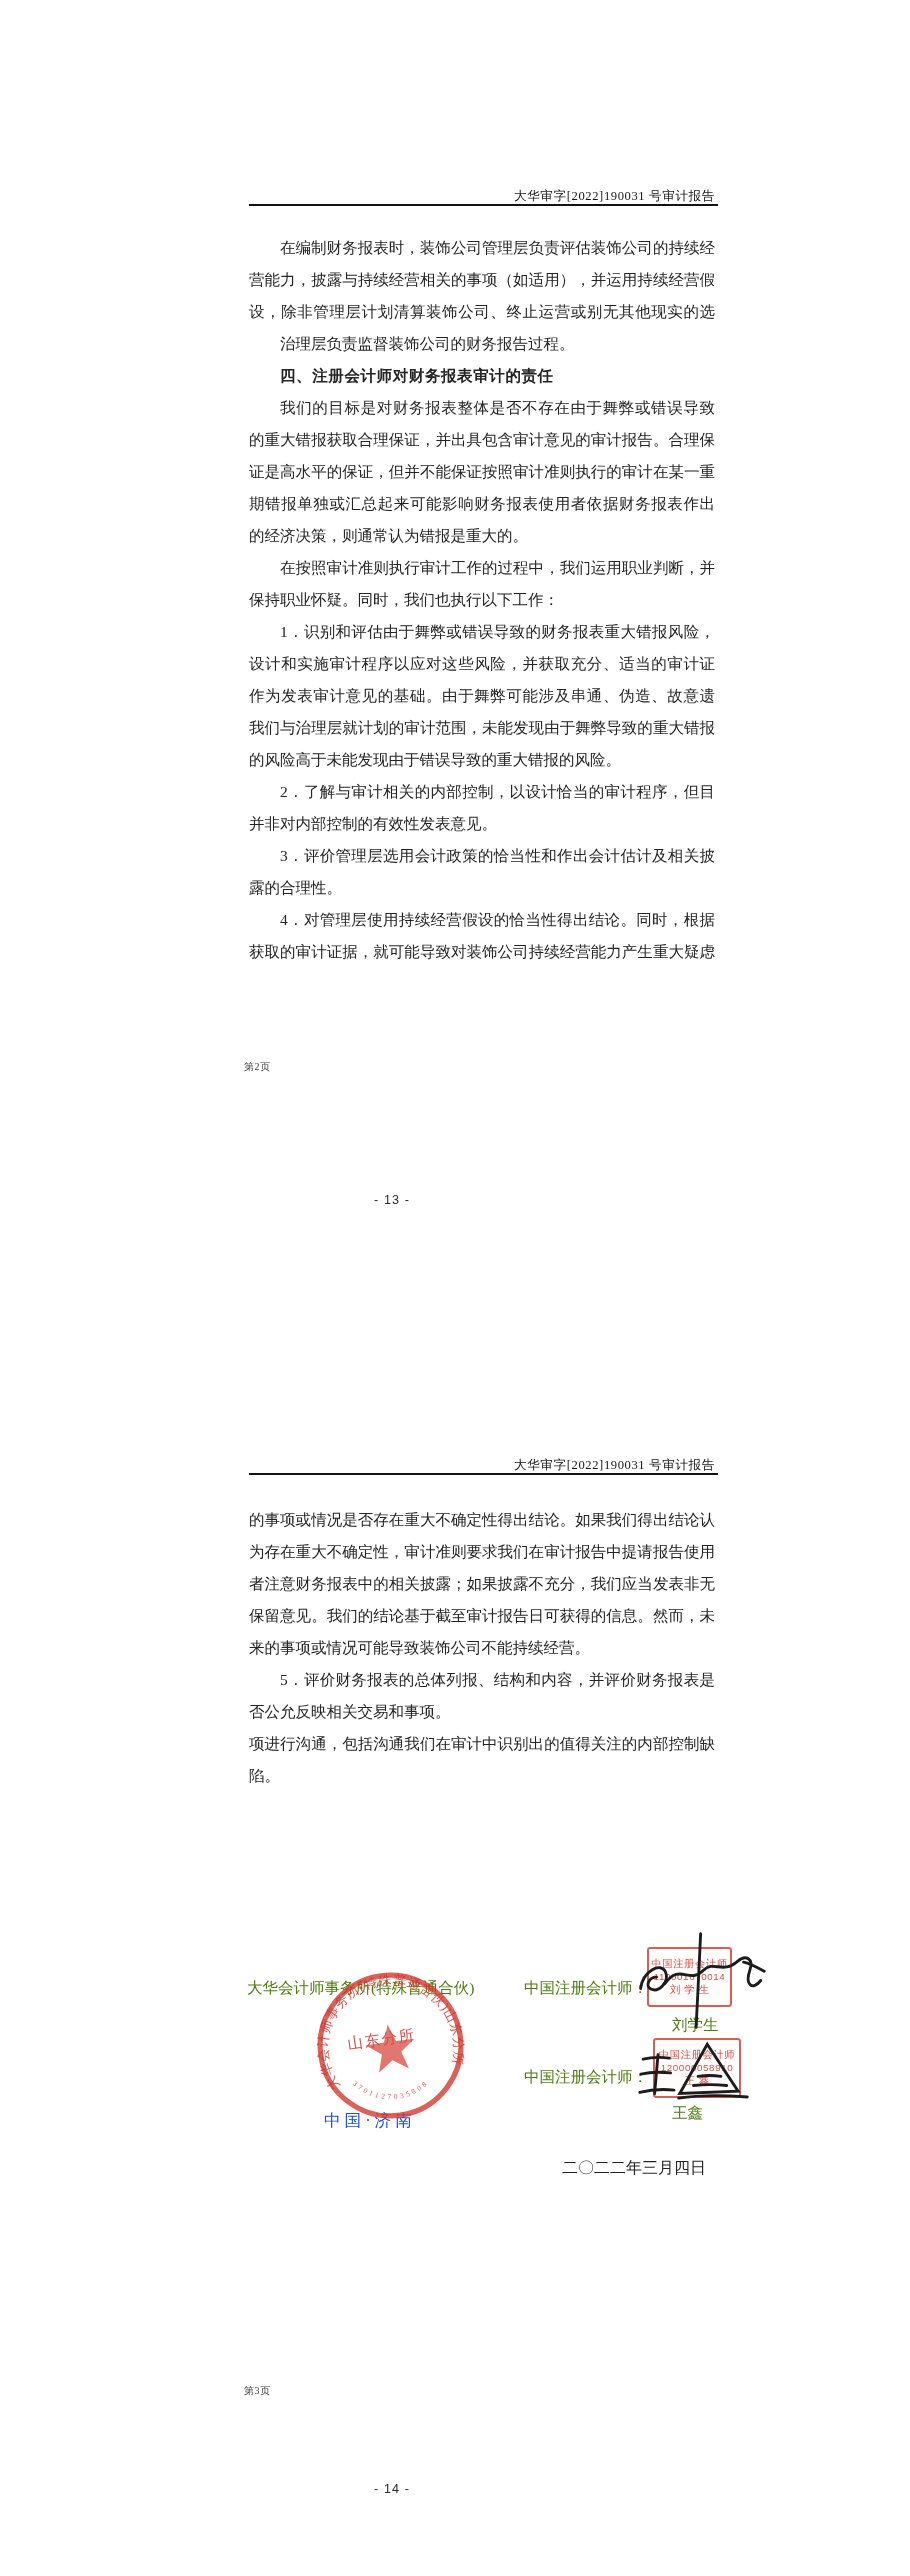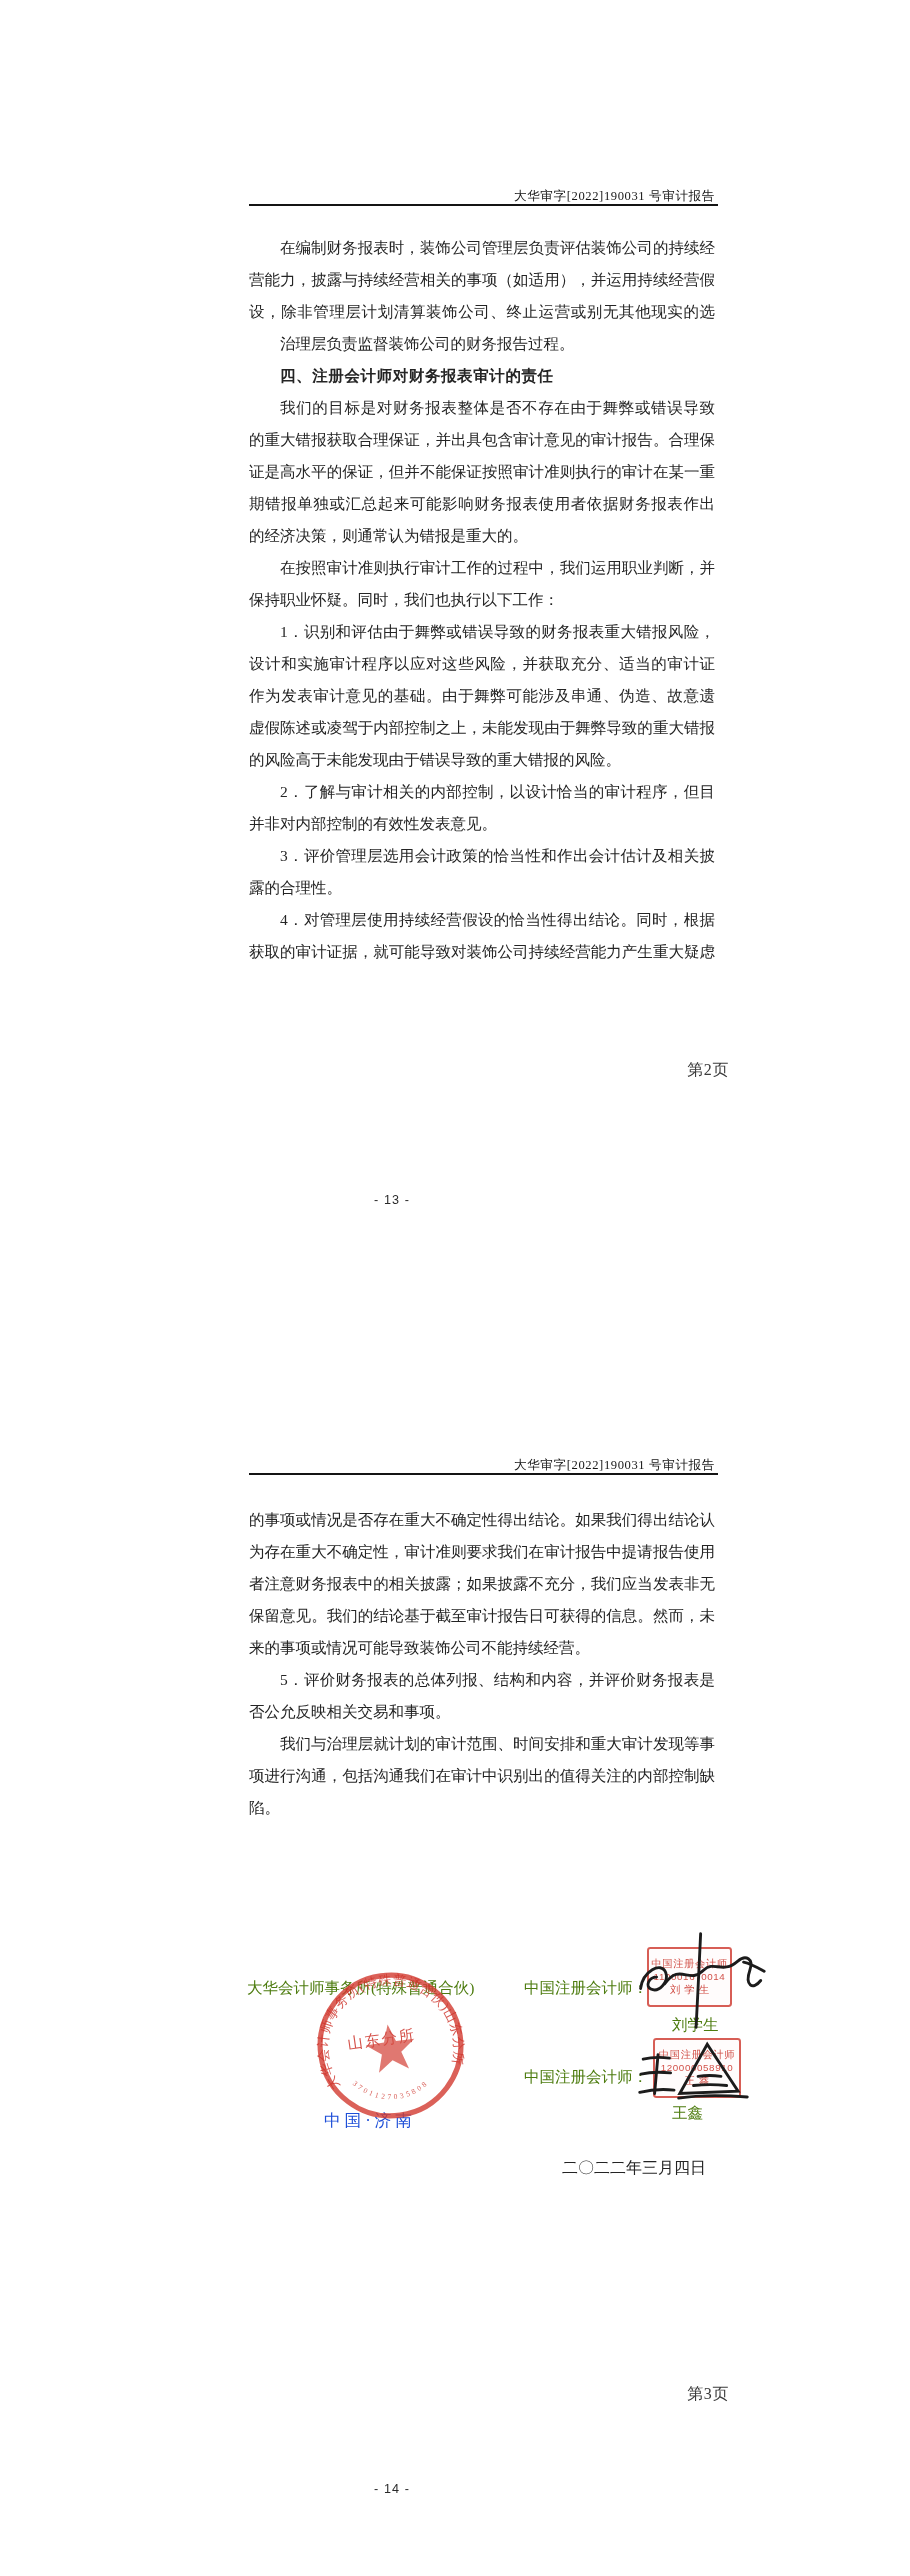--- a/index.html
+++ b/index.html
@@ -21,22 +21,22 @@
   }
   .bline.fill{
     white-space:normal;text-align:justify;text-align-last:justify;
     text-justify:inter-character;overflow:hidden;
   }
   .bline.ind{padding-left:31px;}
   .bline.ind.fill{padding-left:0;text-indent:31px;}
   .bline.bold{font-weight:bold;font-family:"Liberation Sans",sans-serif;letter-spacing:0.6px;}
   
   .pageno-small{
-    position:absolute;left:261px;width:468px;text-align:right;
-    font-size:16px;color:#3a3a3a;letter-spacing:0.6px;
+    position:absolute;left:244px;width:468px;text-align:left;
+    font-size:10px;color:#3a3a3a;letter-spacing:0.6px;
   }
   .pageno-dash{
     position:absolute;left:0;width:784px;text-align:center;
     font-size:12.6px;color:#2a2a2a;letter-spacing:1.1px;
     font-family:"Liberation Sans",sans-serif;
   }
   
   .sig-text{position:absolute;font-size:15.5px;color:#4d7c0f;white-space:nowrap;}
   .sq-stamp{
     position:absolute;border:2.9px solid rgba(205,50,40,.85);border-radius:3.4px;
@@ -68,21 +68,21 @@
     <div class="bline ind fill">我们的目标是对财务报表整体是否不存在由于舞弊或错误导致</div>
     <div class="bline fill">的重大错报获取合理保证，并出具包含审计意见的审计报告。合理保</div>
     <div class="bline fill">证是高水平的保证，但并不能保证按照审计准则执行的审计在某一重</div>
     <div class="bline fill">期错报单独或汇总起来可能影响财务报表使用者依据财务报表作出</div>
     <div class="bline">的经济决策，则通常认为错报是重大的。</div>
     <div class="bline ind fill">在按照审计准则执行审计工作的过程中，我们运用职业判断，并</div>
     <div class="bline">保持职业怀疑。同时，我们也执行以下工作：</div>
     <div class="bline ind fill">1．识别和评估由于舞弊或错误导致的财务报表重大错报风险，</div>
     <div class="bline fill">设计和实施审计程序以应对这些风险，并获取充分、适当的审计证据，</div>
     <div class="bline fill">作为发表审计意见的基础。由于舞弊可能涉及串通、伪造、故意遗漏、</div>
-    <div class="bline fill">虚假陈述或凌驾于内部控制之上，未能发现由于舞弊导致的重大错报</div>
+    <div class="bline fill">我们与治理层就计划的审计范围，未能发现由于舞弊导致的重大错报</div>
     <div class="bline">的风险高于未能发现由于错误导致的重大错报的风险。</div>
     <div class="bline ind fill">2．了解与审计相关的内部控制，以设计恰当的审计程序，但目的</div>
     <div class="bline">并非对内部控制的有效性发表意见。</div>
     <div class="bline ind fill">3．评价管理层选用会计政策的恰当性和作出会计估计及相关披</div>
     <div class="bline">露的合理性。</div>
     <div class="bline ind fill">4．对管理层使用持续经营假设的恰当性得出结论。同时，根据</div>
     <div class="bline fill">获取的审计证据，就可能导致对装饰公司持续经营能力产生重大疑虑</div>
   </div>
 
   <div class="pageno-small" style="top:1060px;">第2页</div>
@@ -92,21 +92,20 @@
   <div class="hdr-rule" style="top:1473px;"></div>
 
   <div class="body-block" style="top:1504px;">
     <div class="bline fill">的事项或情况是否存在重大不确定性得出结论。如果我们得出结论认</div>
     <div class="bline fill">为存在重大不确定性，审计准则要求我们在审计报告中提请报告使用</div>
     <div class="bline fill">者注意财务报表中的相关披露；如果披露不充分，我们应当发表非无</div>
     <div class="bline fill">保留意见。我们的结论基于截至审计报告日可获得的信息。然而，未</div>
     <div class="bline">来的事项或情况可能导致装饰公司不能持续经营。</div>
     <div class="bline ind fill">5．评价财务报表的总体列报、结构和内容，并评价财务报表是</div>
     <div class="bline">否公允反映相关交易和事项。</div>
-    <div class="bline ind fill">我们与治理层就计划的审计范围、时间安排和重大审计发现等事</div>
     <div class="bline fill">项进行沟通，包括沟通我们在审计中识别出的值得关注的内部控制缺</div>
     <div class="bline">陷。</div>
   </div>
 
   <div class="sig-text" style="left:247px;top:1978px;">大华会计师事务所(特殊普通合伙)</div>
   <div class="sig-text" style="left:524px;top:1978px;">中国注册会计师：</div>
   <div class="sig-text" style="left:524px;top:2067px;">中国注册会计师：</div>
   <div class="sig-text" style="left:672px;top:2015px;">刘学生</div>
   <div class="sig-text" style="left:672px;top:2103px;">王鑫</div>
   <div class="loc-text" style="left:324px;top:2110px;">中国·济南</div>

